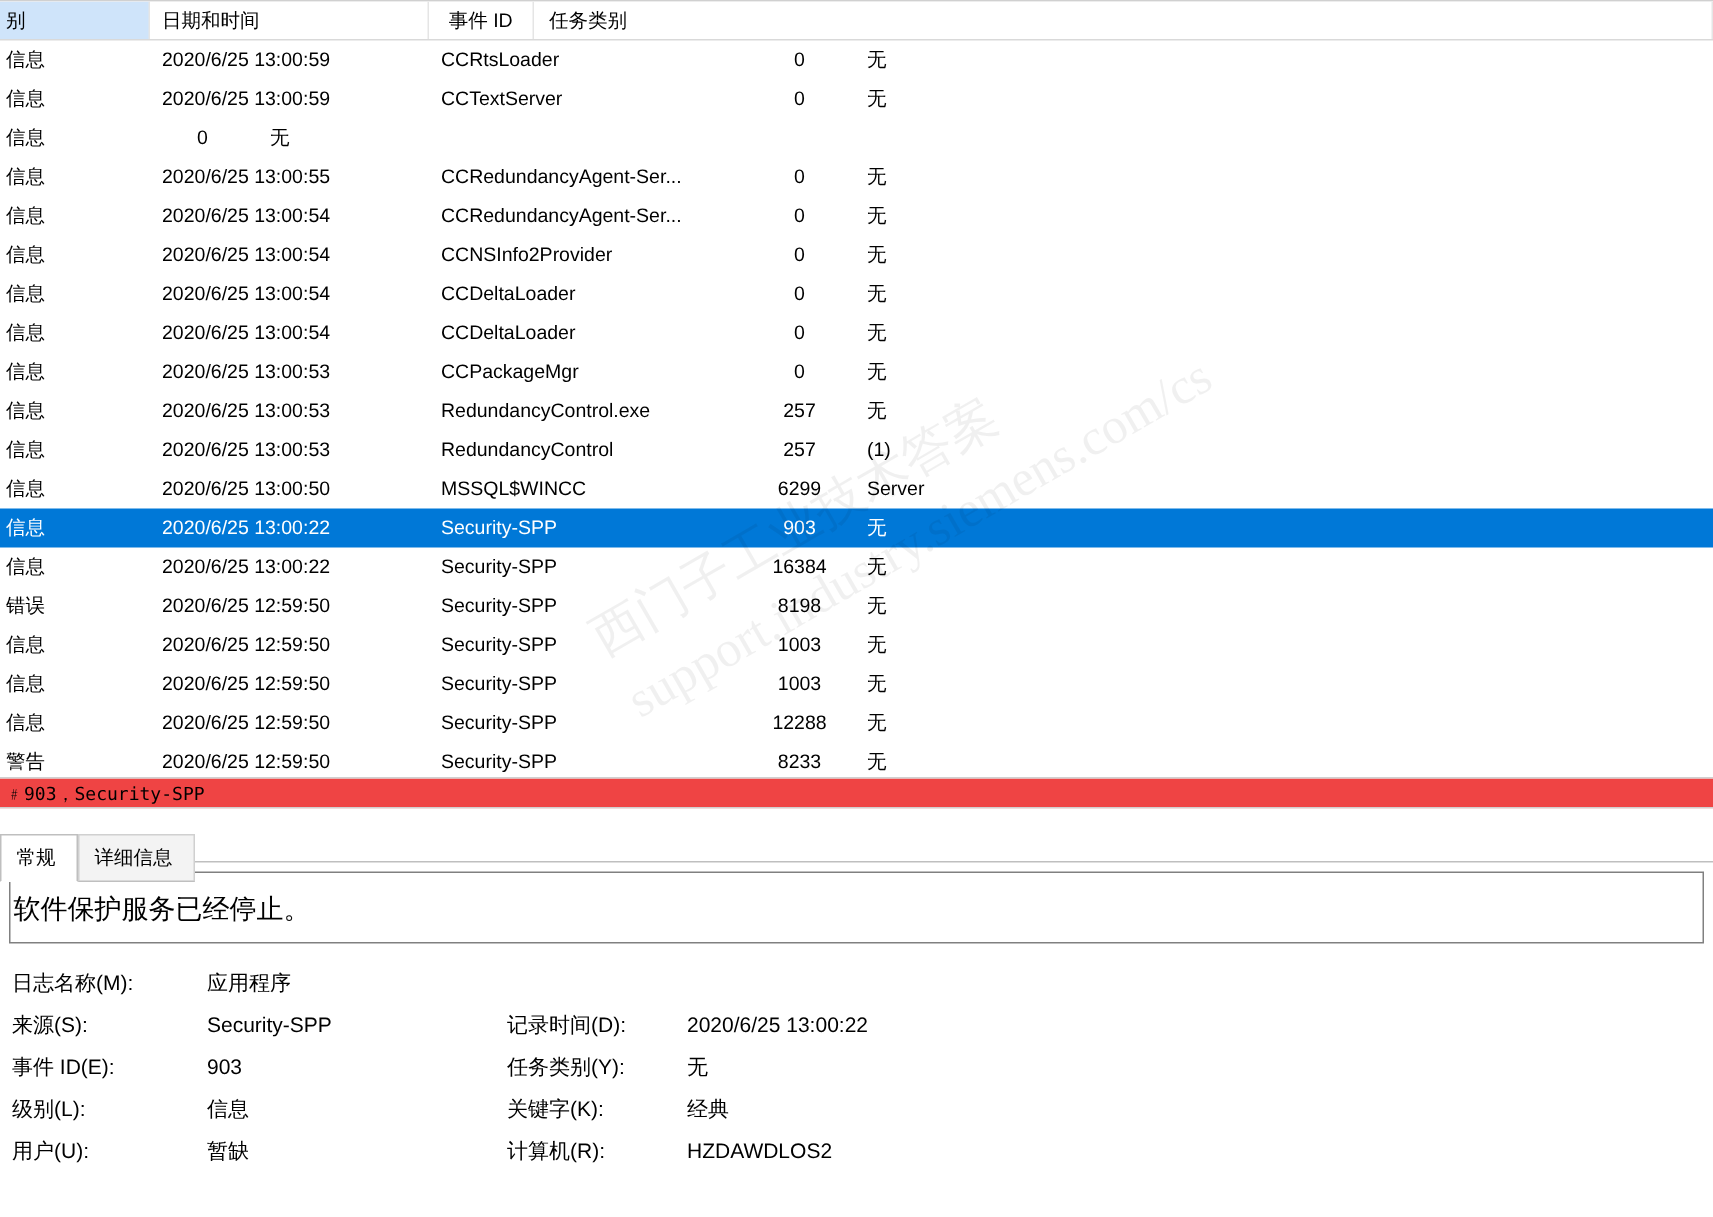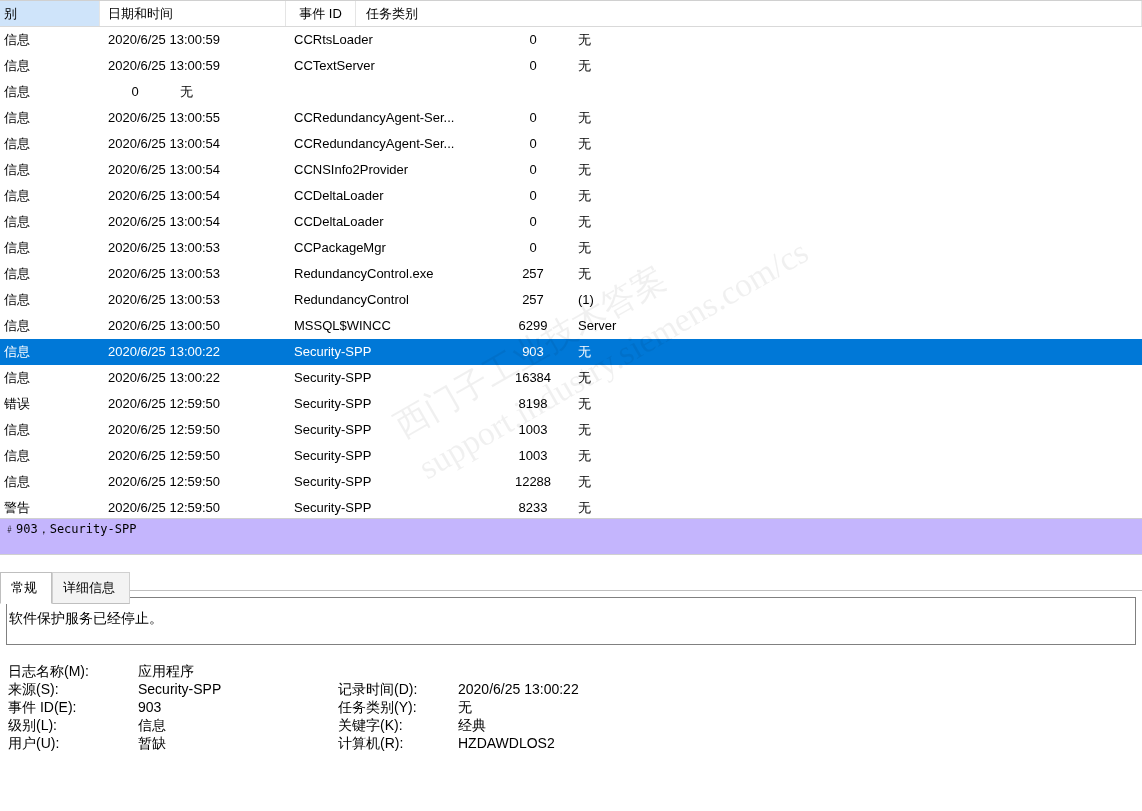--- a/index.html
+++ b/index.html
@@ -55,26 +55,26 @@
     color: #fff;
   }
   .event-scroll {
     height: calc(519px - 26px);
     overflow: hidden;
   }
   
   .event-row.cutoff { height: 20px; overflow:hidden; }
   
   .detail-title {
-    height: 36px;
+    height: 20px;
     line-height: 20px;
     padding-left: 4px;
     font-family: "SimSun","NSimSun",monospace;
     font-size: 12px;
-    background: #c4b5fd;
+    background: #ef4444;
     border-bottom: 1px solid #d0d0d0;
   }
   
   .tabstrip {
     display: flex;
     align-items: flex-end;
     height: 36px;
     padding-left: 0;
     background: #fff;
     border-bottom: 1px solid #bfbfbf;
@@ -97,26 +97,26 @@
     border-bottom: 1px solid #bfbfbf;
   }
   
   .detail-pane {
     padding: 6px 6px 0 6px;
   }
   .detail-box {
     border: 1px solid #808080;
     padding: 12px 10px 8px 2px;
     min-height: 48px;
-    font-size: 14px;
+    font-size: 18px;
   }
   .kv-grid {
     display: grid;
     grid-template-columns: 130px 200px 120px auto;
-    row-gap: 0;
+    row-gap: 10px;
     padding: 18px 2px 0 2px;
     font-size: 14px;
   }
   .kv-grid .lbl { }
   .kv-grid .val { }
   
   .watermark {
     position: absolute;
     left: 380px;
     top: 290px;

